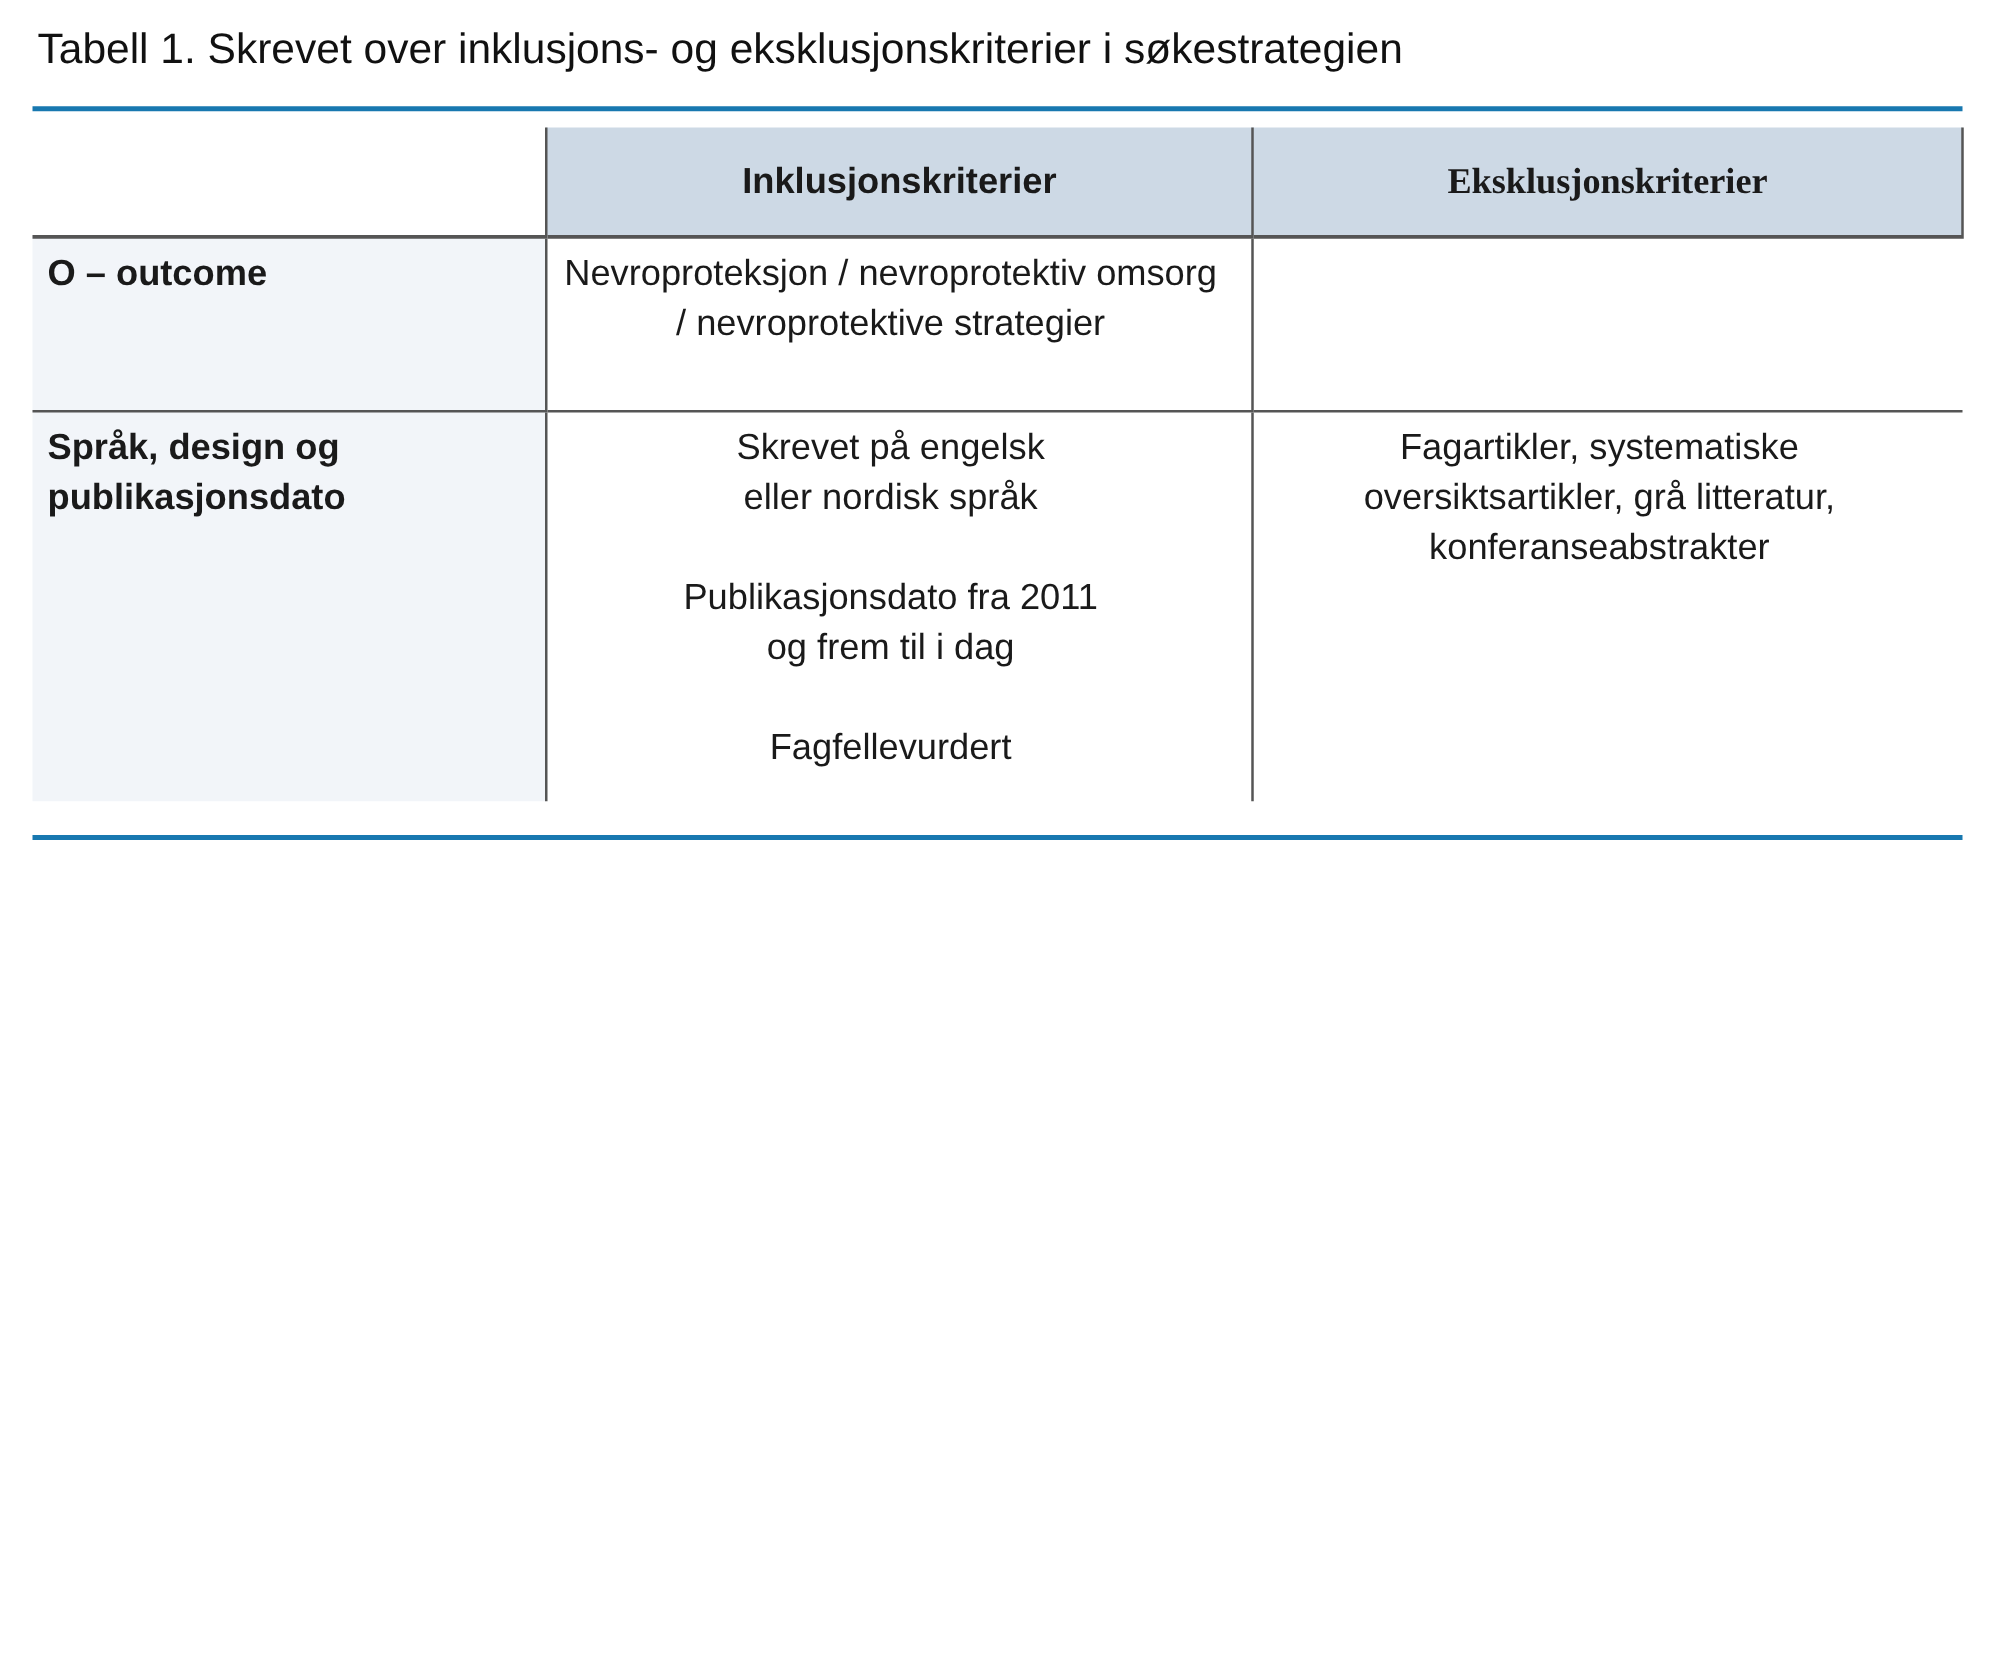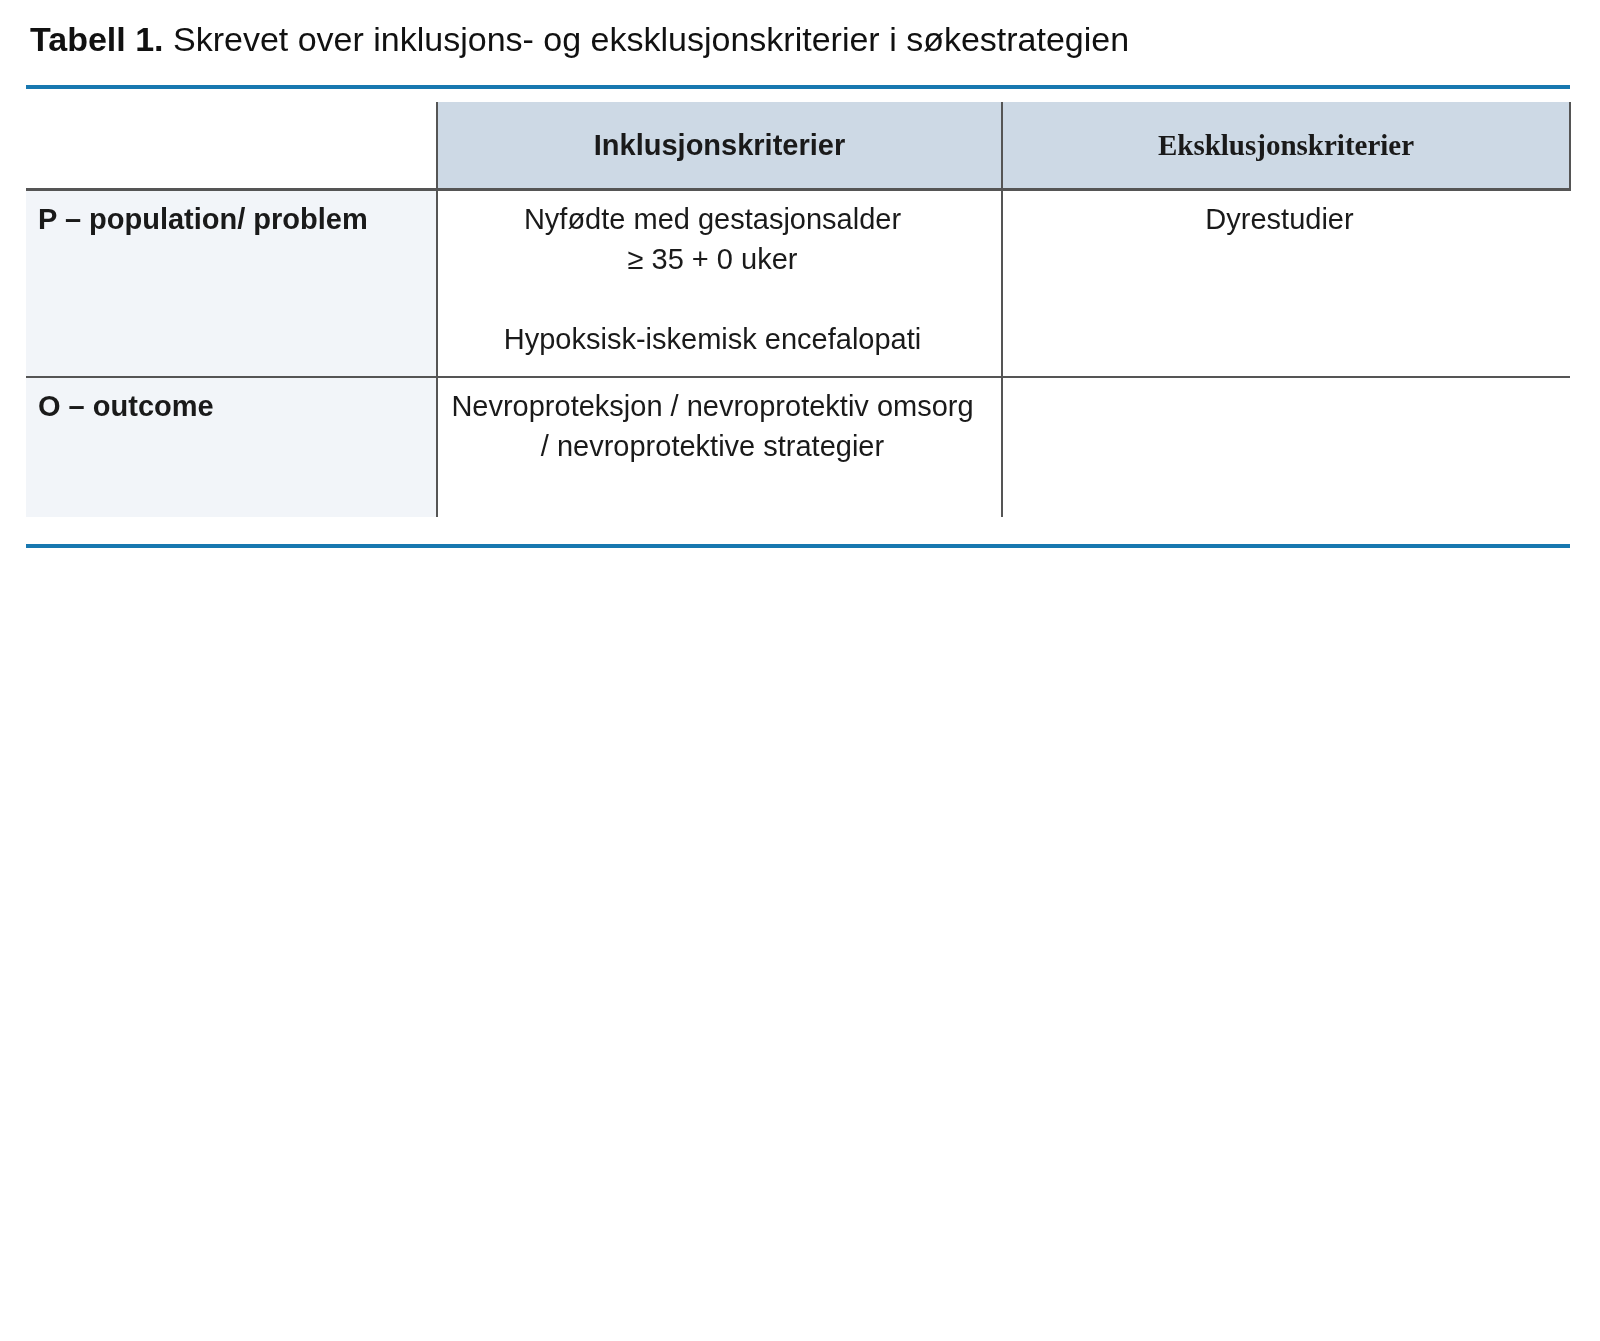--- a/index.html
+++ b/index.html
@@ -15,21 +15,21 @@
     font-family:"Liberation Sans","DejaVu Sans",sans-serif;
     color:var(--text-color);
     padding:18px 30px 0 26px;
   }
   .caption{
     font-size:34px;
     line-height:42px;
     margin-left:4px;
     color:#111;
   }
-  .caption .cap-bold{font-weight:700;text-align:center;}
+  .caption .cap-bold{font-weight:400;text-align:center;}
   .rule{
     height:4px;
     background:var(--accent-rule);
     border:none;
   }
   .rule-top{margin-top:25px;}
   .rule-bottom{margin-top:27px;}
   table.criteria{
     border-collapse:collapse;
     table-layout:fixed;
@@ -103,31 +103,34 @@
         <col class="c3">
     </colgroup>
     <thead>
       <tr>
         <th class="corner"></th>
         <th class="vline">Inklusjonskriterier</th>
         <th class="vline">Eksklusjonskriterier</th>
       </tr>
     </thead>
     <tbody>
-      <tr class="r1">
-        <th class="row-label">P – population/ problem</th>
-        <td class="vline">Nyfødte med gestasjonsalder
-≥ 35 + 0 uker
-
-Hypoksisk-iskemisk encefalopati</td>
-        <td class="vline">Dyrestudier</td>
-      </tr>
       <tr class="r3">
         <th class="row-label">O – outcome</th>
         <td class="vline">Nevroproteksjon / nevroprotektiv omsorg / nevroprotektive strategier</td>
         <td class="vline"></td>
+      </tr>
+      <tr class="r4">
+        <th class="row-label">Språk, design og publikasjonsdato</th>
+        <td class="vline">Skrevet på engelsk
+eller nordisk språk
+
+Publikasjonsdato fra 2011
+og frem til i dag
+
+Fagfellevurdert</td>
+        <td class="vline">Fagartikler, systematiske oversiktsartikler, grå litteratur, konferanseabstrakter</td>
       </tr>
     </tbody>
   </table>
 
   <div class="rule rule-bottom"></div>
 
 </div>
 
 </body></html>

